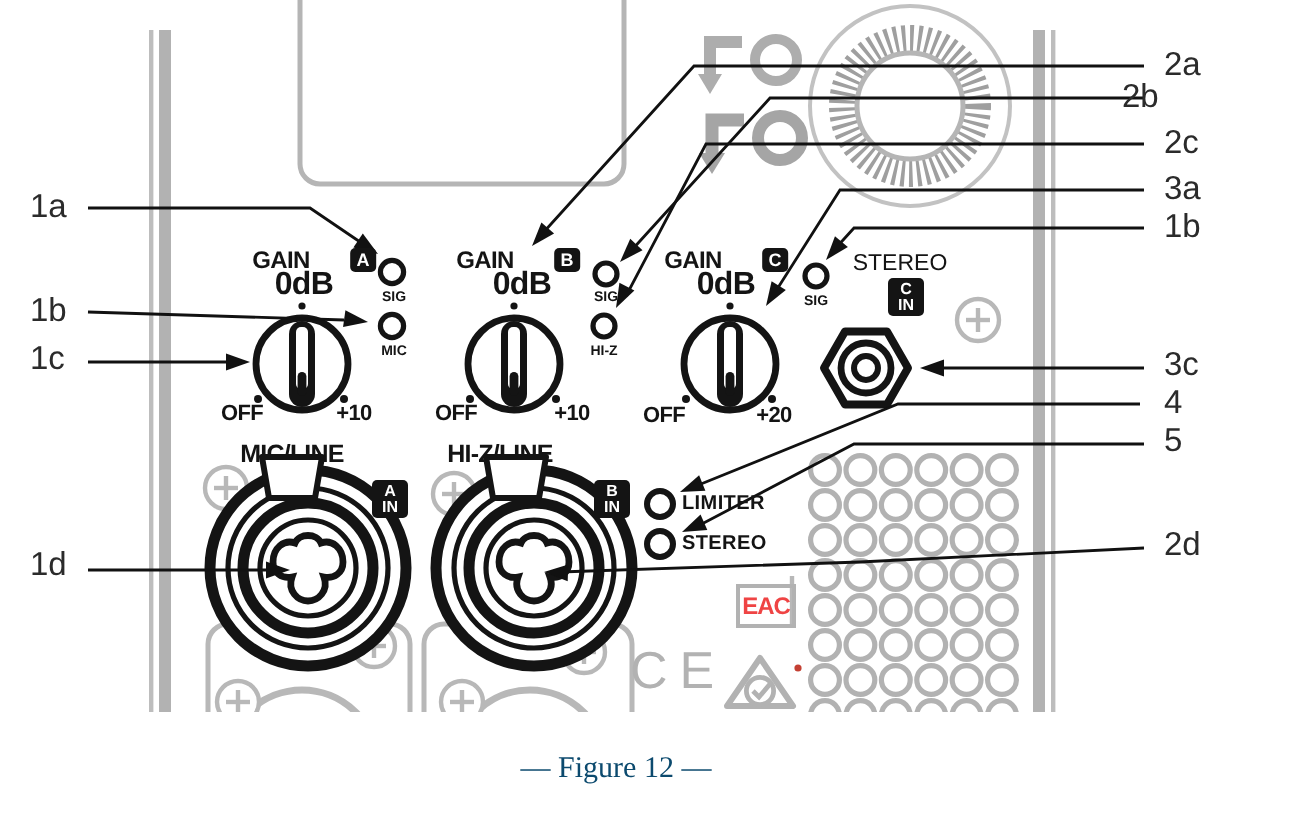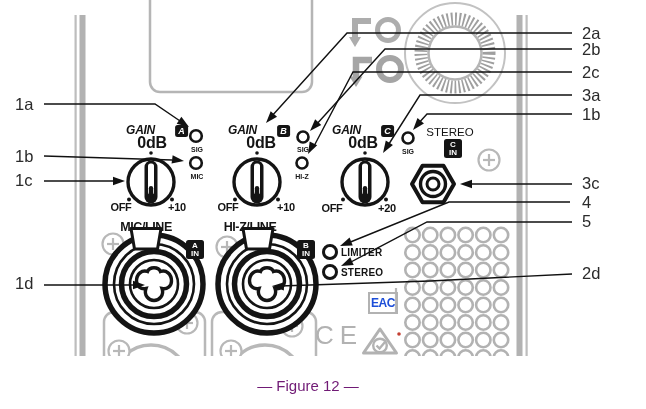--- a/index.html
+++ b/index.html
@@ -3,37 +3,37 @@
 <meta charset="utf-8">
 <style>
   html,body{margin:0;padding:0;background:#fff;}
   .stage{position:relative;width:646px;height:409px;background:#fff;overflow:hidden;
          font-family:"Liberation Sans",sans-serif;}
   .layer{position:absolute;left:0;top:0;}
   .t{position:absolute;white-space:nowrap;color:#141414;}
   .c{transform:translate(-50%,-50%);}
   .lm{transform:translate(0,-50%);}
   .callout{font-size:16.5px;color:#2b2b2b;font-weight:400;}
-  .chhead{transform:translate(-50%,-50%);display:flex;align-items:flex-end;gap:20px;
-          font-size:12px;font-weight:bold;letter-spacing:-0.3px;font-style:italic;}
+  .chhead{transform:translate(-50%,-50%);display:flex;align-items:center;gap:20px;
+          font-size:12px;font-weight:bold;letter-spacing:-0.3px;}
   .bdg{background:#141414;color:#fff;border-radius:2.5px;font-size:9px;font-weight:bold;
        width:13px;height:12px;display:flex;align-items:center;justify-content:center;}
   .scale{font-size:16px;font-weight:bold;letter-spacing:-0.3px;}
   .mm{font-size:11px;font-weight:bold;letter-spacing:-0.3px;}
   .ledlbl{font-size:7px;font-weight:bold;letter-spacing:0;}
   .jacklbl{font-size:12.5px;font-weight:bold;letter-spacing:-0.4px;}
   .indlbl{font-size:10px;font-weight:bold;letter-spacing:0.2px;}
   .stereolbl{font-size:11.5px;font-weight:normal;}
   .inbdg{position:absolute;background:#141414;color:#fff;border-radius:2.5px;width:18px;
          padding:2px 0 1px;text-align:center;font-size:8px;line-height:8px;font-weight:bold;}
-  .eacbox{position:absolute;width:26px;height:18px;border:2.5px solid #b2b2b2;color:#1d4ed8;
+  .eacbox{position:absolute;width:26px;height:18px;border:2.5px solid #b2b2b2;color:#ef4444;
           display:flex;align-items:center;justify-content:center;font-size:12px;font-weight:bold;
           letter-spacing:-0.5px;}
   .cemark{position:absolute;color:#b2b2b2;font-size:26px;letter-spacing:6px;font-weight:400;text-align:center;}
-  .caption{font-size:15px;color:#701a75;transform:translate(-50%,-50%);}
+  .caption{font-size:15px;color:#0c4a6e;transform:translate(-50%,-50%);font-family:Liberation Serif, serif;}
 </style>
 </head>
 <body>
 
 <div class="stage">
 
   <svg class="layer" width="646" height="409" viewBox="0 0 646 409">
     <defs>
       <clipPath id="clipPanel">
           <rect x="0" y="0" width="646" height="356"></rect>
@@ -236,21 +236,21 @@
       <polygon points="0,0 -12,-4.2 -12,4.2" transform="translate(272,286) rotate(182)"></polygon>
     </g>
   </svg>
 
   <div class="t callout lm" style="left:15px;top:104px">1a</div>
   <div class="t callout lm" style="left:15px;top:156px">1b</div>
   <div class="t callout lm" style="left:15px;top:180px">1c</div>
   <div class="t callout lm" style="left:15px;top:283px">1d</div>
 
   <div class="t callout lm" style="left:582px;top:33px">2a</div>
-  <div class="t callout lm" style="left:582px;top:49px">2b</div>
+  <div class="t callout lm" style="left:561px;top:49px">2b</div>
   <div class="t callout lm" style="left:582px;top:72px">2c</div>
   <div class="t callout lm" style="left:582px;top:95px">3a</div>
   <div class="t callout lm" style="left:582px;top:114px">1b</div>
   <div class="t callout lm" style="left:582px;top:183px">3c</div>
   <div class="t callout lm" style="left:582px;top:202px">4</div>
   <div class="t callout lm" style="left:582px;top:221px">5</div>
   <div class="t callout lm" style="left:582px;top:273px">2d</div>
 
   <div class="t chhead" style="left:157px;top:130px">
     <span>GAIN</span>

